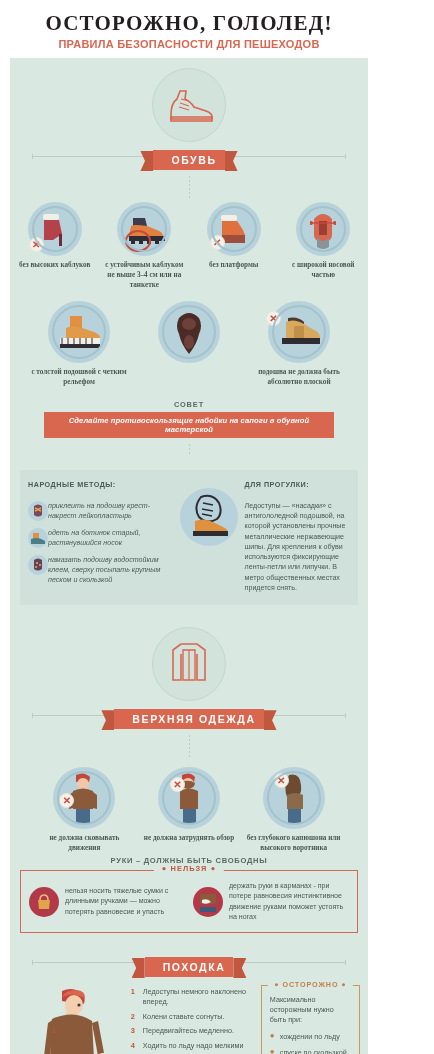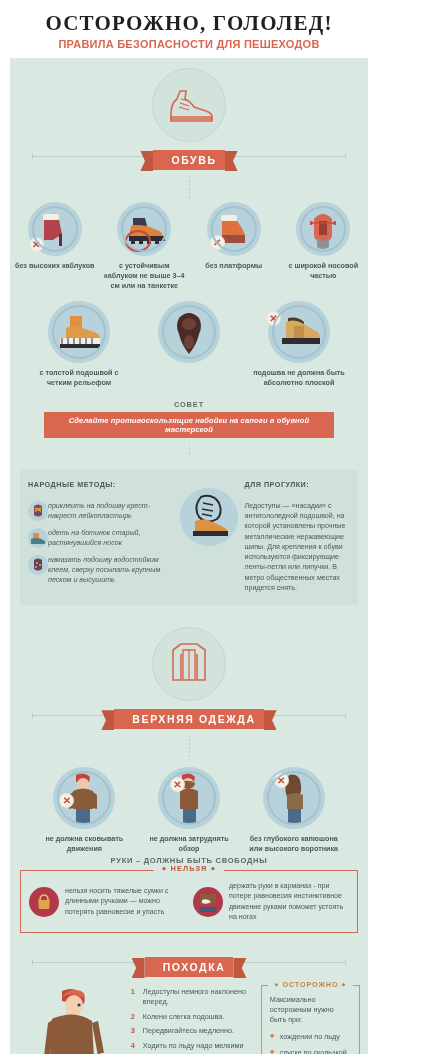--- a/index.html
+++ b/index.html
@@ -88,21 +88,21 @@
     border-radius:50%; left:8px; bottom:4px;
   }
 
   
   .row4 { display:flex; margin-top:4px; }
   .row4 > div { flex:1; text-align:center; }
   .row3 { display:flex; margin-top:10px; padding:0 14px; }
   .row3 > div { flex:1; text-align:center; }
   .cap {
     font-size:7.2px; color:#4a5a55; line-height:1.38; margin-top:5px;
-    padding:0 3px; font-weight:600;
+    padding:0 3px; font-weight:600;font-family:Liberation Serif, serif;
   }
 
   
   .sovet-label {
     text-align:center; font-size:7.4px; font-weight:bold; letter-spacing:.9px;
     color:#5b6b64; margin-top:12px;
   }
   .sovet-bar {
     margin:3px 34px 0 34px; background:#d9664f; color:#fff;
     text-align:center; font-size:7.6px; font-style:italic; font-weight:bold;
@@ -322,21 +322,21 @@
 
           <div class="mitem">
             <div class="mico">
               <svg width="12" height="16" viewBox="0 0 12 16">
                 <path d="M2 3 q4 -3 8 0 v9 q-4 3 -8 0z" fill="#6b4050"></path>
                 <circle cx="5" cy="6" r="1" fill="#d9b07a"></circle>
                   <circle cx="8" cy="8" r="1" fill="#d9b07a"></circle>
                 <circle cx="4" cy="10" r="1" fill="#d9b07a"></circle>
               </svg>
             </div>
-            <div class="mtxt">намазать подошву водостойким клеем, сверху посыпать крупным песком и высушить</div>
+            <div class="mtxt">намазать подошву водостойким клеем, сверху посыпать крупным песком и скользкой</div>
           </div>
         </div>
 
         <div class="mcol-mid">
           <div class="circ" style="width:58px;height:58px;background:#b7d2da">
             <svg width="40" height="48" viewBox="0 0 40 48">
               <path d="M12 4 q12 -4 18 6 q4 10 -2 16 q-10 6 -18 -2 q-6 -10 2 -20z" fill="none" stroke="#2f2b33" stroke-width="2"></path>
               <path d="M14 10 l10 2 M13 16 l11 2 M13 21 l10 2" stroke="#2f2b33" stroke-width="1.4"></path>
               <path d="M6 28 q10 -4 20 2 l8 4 q5 2 5 6 H6z" fill="#e0913f"></path>
               <path d="M4 38 h35 v5 H4z" fill="#2f2b33"></path>
@@ -477,21 +477,21 @@
           </svg>
         </div>
 
         <div class="walk-list">
           <div class="wli">
             <span class="wnum">1</span>
             <span class="wtxt">Ледоступы немного наклонено вперед.</span>
           </div>
           <div class="wli">
             <span class="wnum">2</span>
-            <span class="wtxt">Колени слегка подошва.</span>
+            <span class="wtxt">Колени ставьте согнуты.</span>
           </div>
           <div class="wli">
             <span class="wnum">3</span>
             <span class="wtxt">Передвигайтесь медленно.</span>
           </div>
           <div class="wli">
             <span class="wnum">4</span>
             <span class="wtxt">Ходить по льду надо мелкими «шаркающими» шагами.</span>
           </div>
           <div class="wli">

